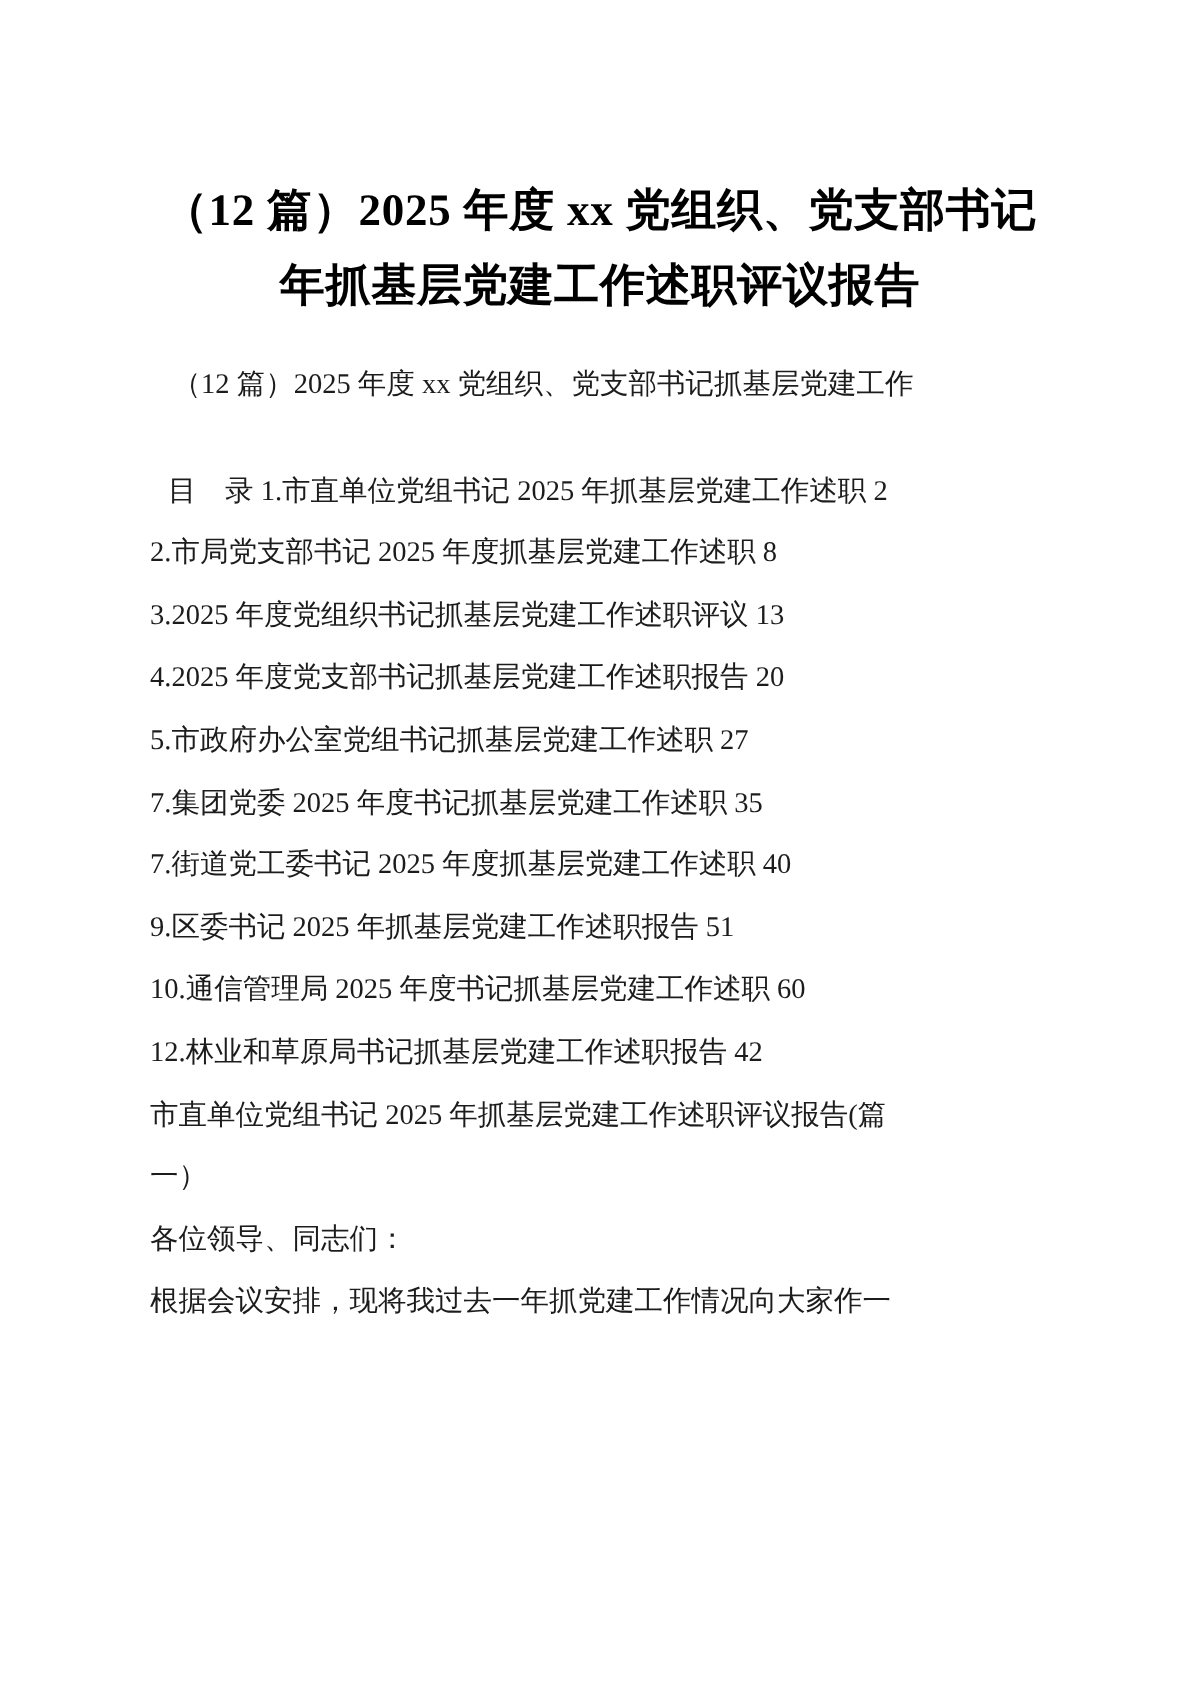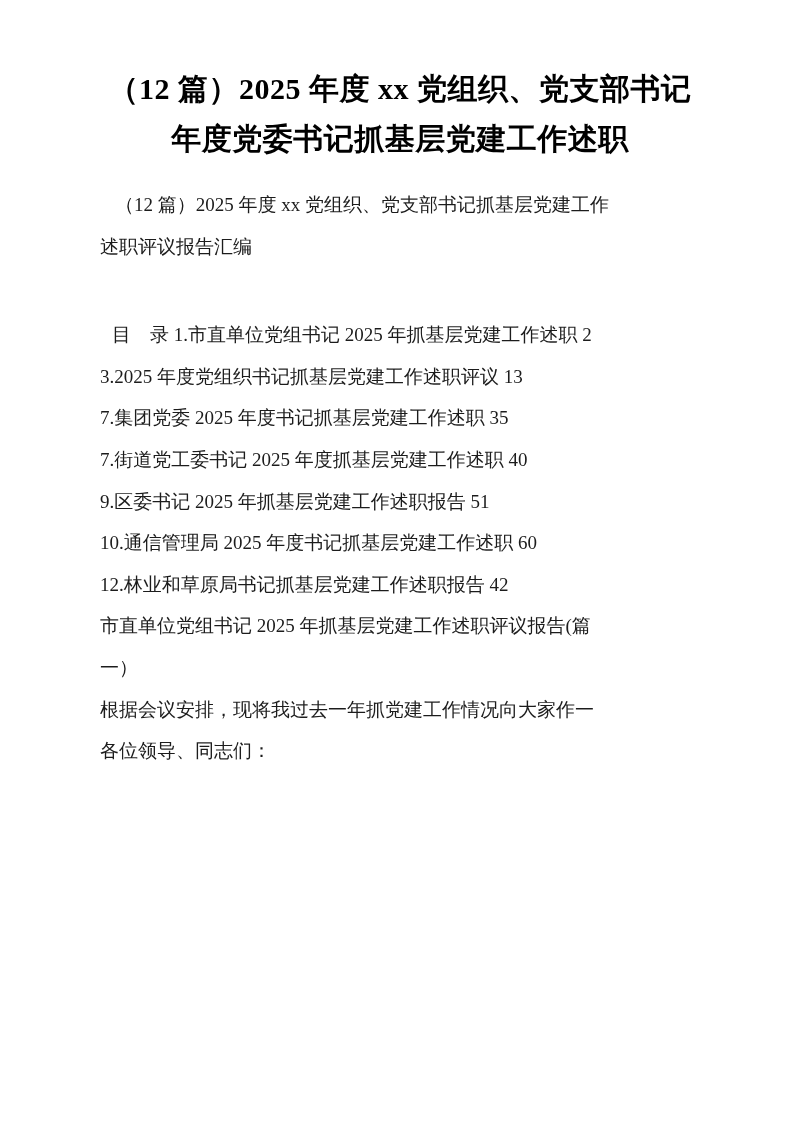--- a/index.html
+++ b/index.html
@@ -6,77 +6,79 @@
   .page {
     position: relative;
     width: 793px;
     height: 1122px;
     background: #ffffff;
     overflow: hidden;
     font-family: "Liberation Serif", "DejaVu Serif", serif;
     color: #1c1c1c;
   }
   .inner {
-    padding: 64px 93px 0 100px;
+    padding: 116px 93px 0 100px;
   }
   .doc-title {
     font-size: 30px;
     font-weight: bold;
     line-height: 50px;
     text-align: center;
     color: #000000;
     letter-spacing: 0.5px;
   }
   .body-text {
     font-size: 19px;
     line-height: 41.6px;
   }
   .intro {
     margin-top: 20px;
   }
   .intro .line.first {
     text-indent: 15px;
   }
   .toc {
-    margin-top: 47px; 
+    margin-top: 29px; 
   }
   .toc .line.first {
     text-indent: 12px;
   }
   .line {
     white-space: nowrap;
   }
 </style>
 </head>
 <body>
 
 <div class="page">
   <div class="inner">
 
     <div class="doc-title">
       <div class="line">（12 篇）2025 年度 xx 党组织、党支部书记</div>
-      <div class="line">年度党委书记抓基层党建工作述职</div>
+      <div class="line">年抓基层党建工作述职评议报告</div>
     </div>
 
     <div class="body-text intro">
       <div class="line first">（12 篇）2025 年度 xx 党组织、党支部书记抓基层党建工作</div>
-      <div class="line">述职评议报告汇编</div>
     </div>
 
     <div class="body-text toc">
       <div class="line first">目　录 1.市直单位党组书记 2025 年抓基层党建工作述职 2</div>
+      <div class="line">2.市局党支部书记 2025 年度抓基层党建工作述职 8</div>
       <div class="line">3.2025 年度党组织书记抓基层党建工作述职评议 13</div>
+      <div class="line">4.2025 年度党支部书记抓基层党建工作述职报告 20</div>
+      <div class="line">5.市政府办公室党组书记抓基层党建工作述职 27</div>
       <div class="line">7.集团党委 2025 年度书记抓基层党建工作述职 35</div>
       <div class="line">7.街道党工委书记 2025 年度抓基层党建工作述职 40</div>
       <div class="line">9.区委书记 2025 年抓基层党建工作述职报告 51</div>
       <div class="line">10.通信管理局 2025 年度书记抓基层党建工作述职 60</div>
       <div class="line">12.林业和草原局书记抓基层党建工作述职报告 42</div>
     </div>
 
     <div class="body-text report">
       <div class="line">市直单位党组书记 2025 年抓基层党建工作述职评议报告(篇</div>
       <div class="line">一）</div>
+      <div class="line">各位领导、同志们：</div>
       <div class="line">根据会议安排，现将我过去一年抓党建工作情况向大家作一</div>
-      <div class="line">各位领导、同志们：</div>
     </div>
 
   </div>
 </div>
 
 </body></html>

